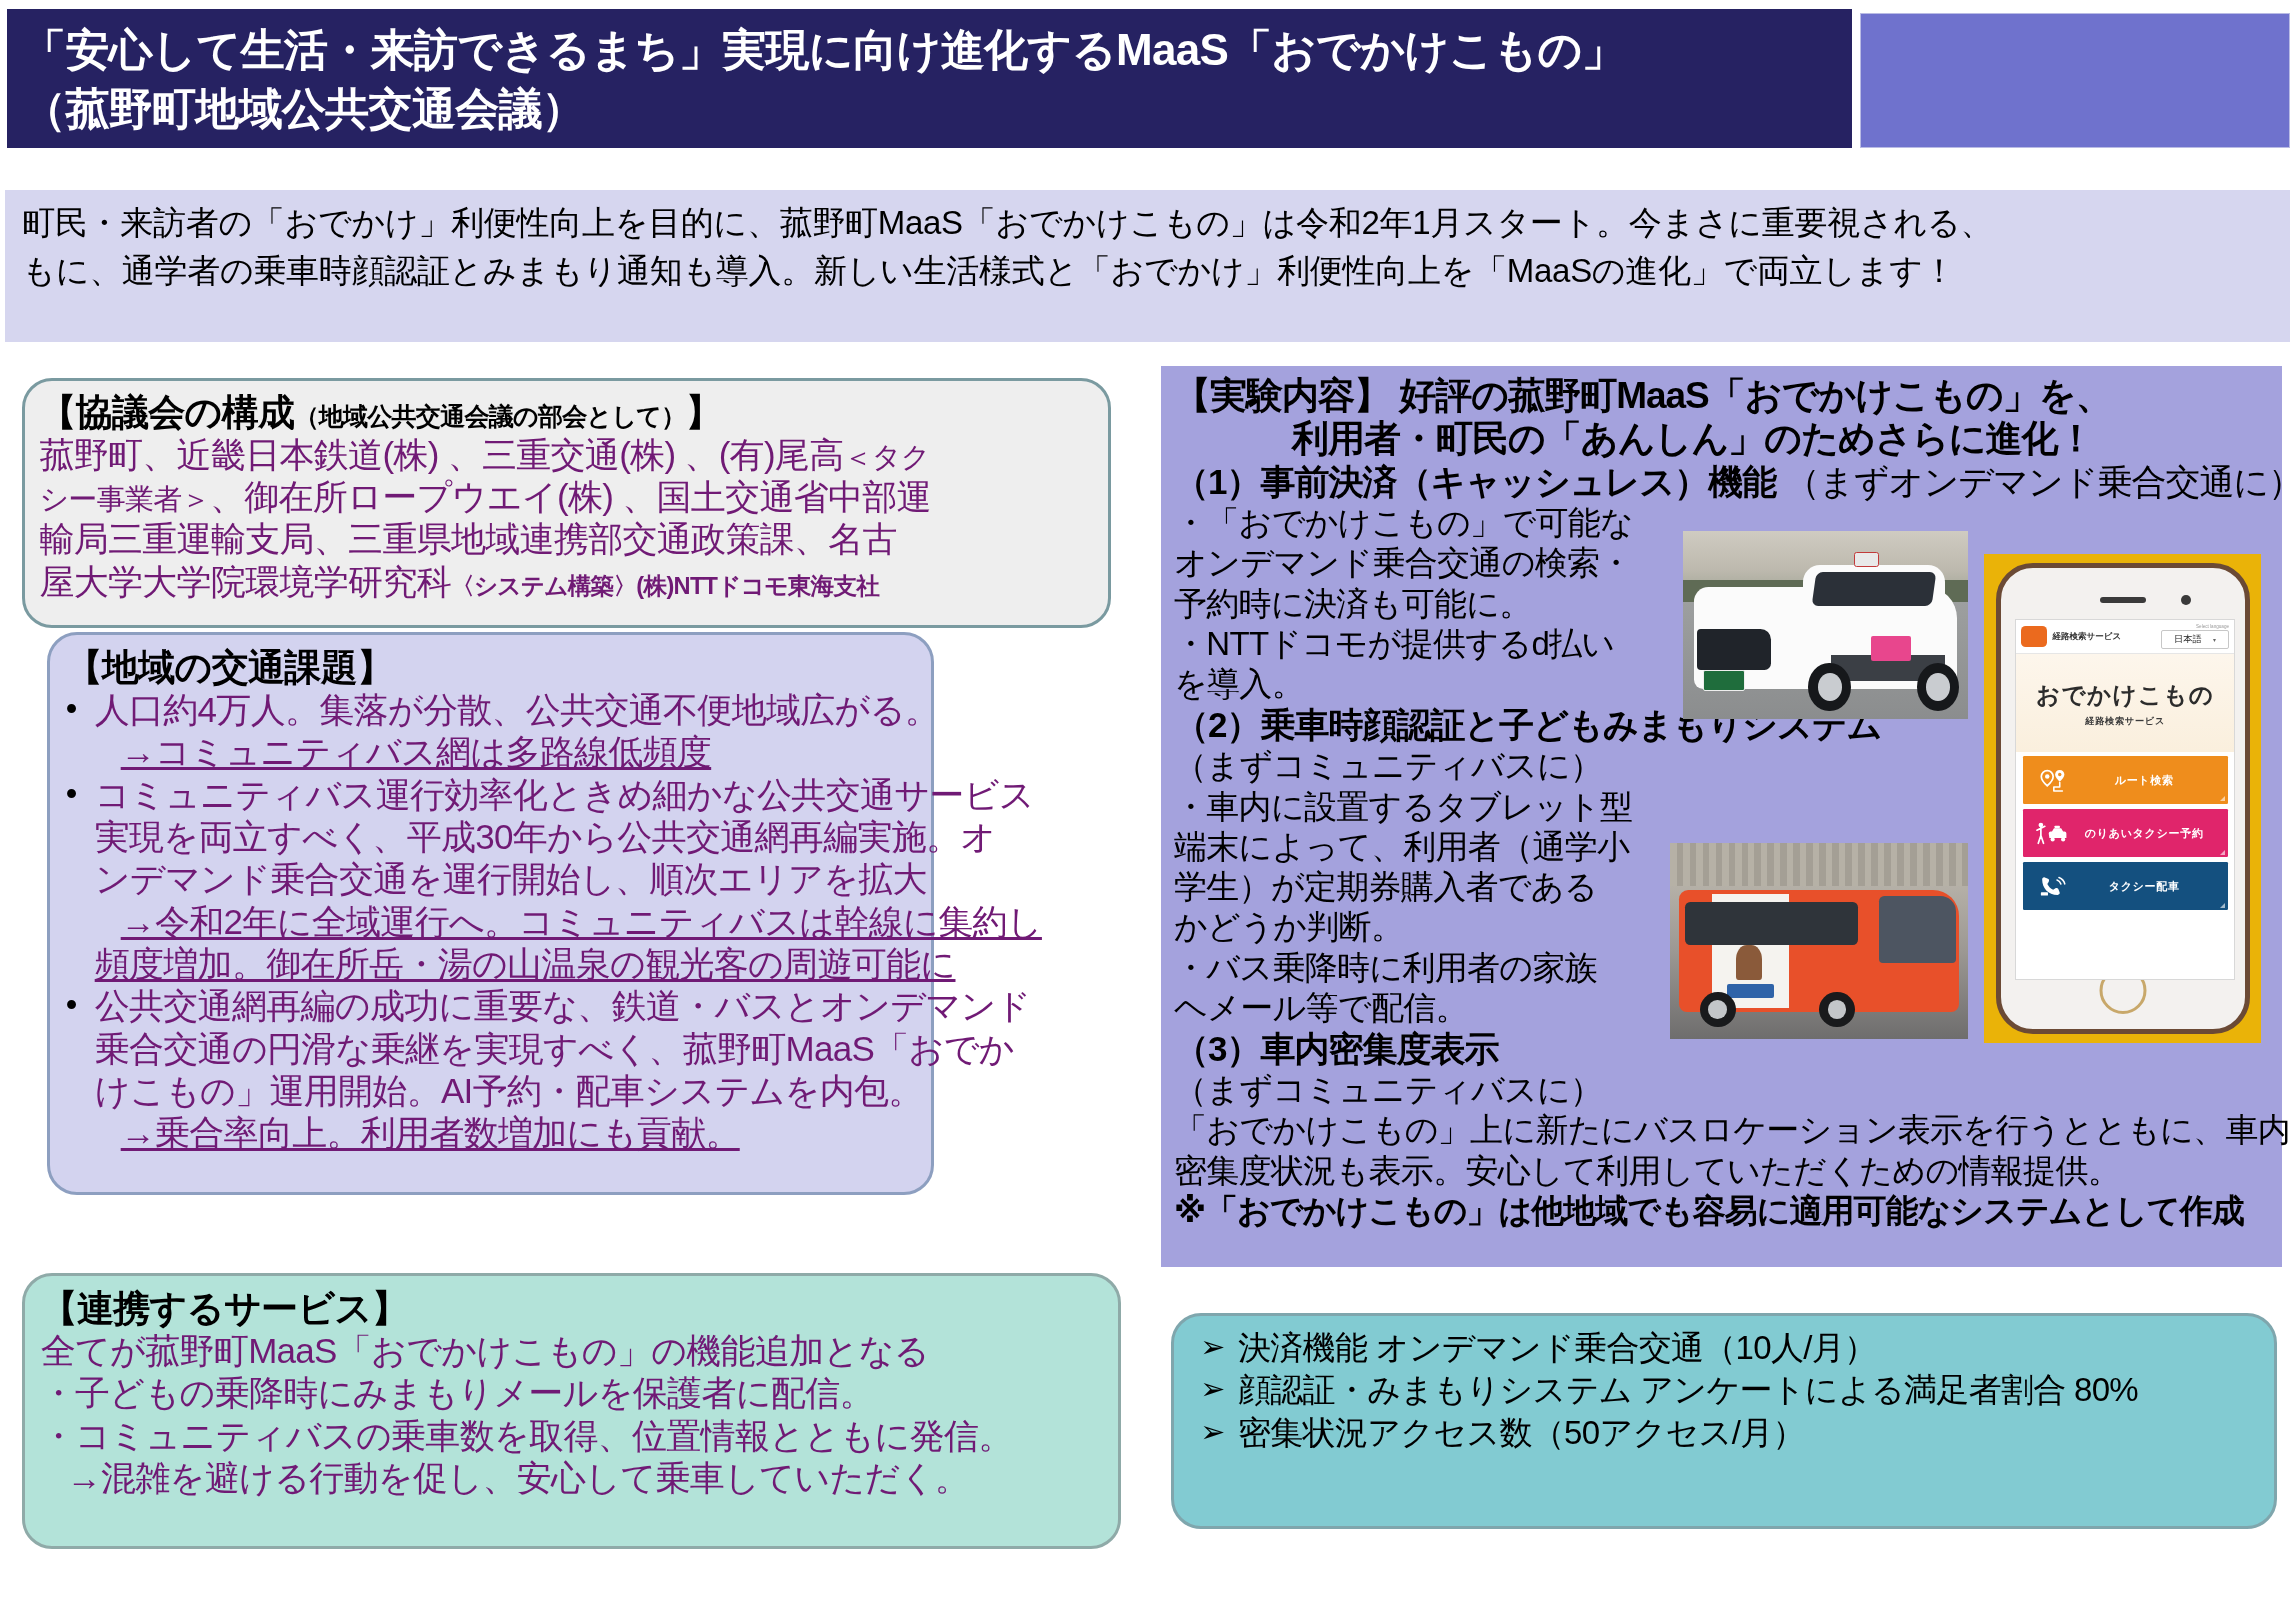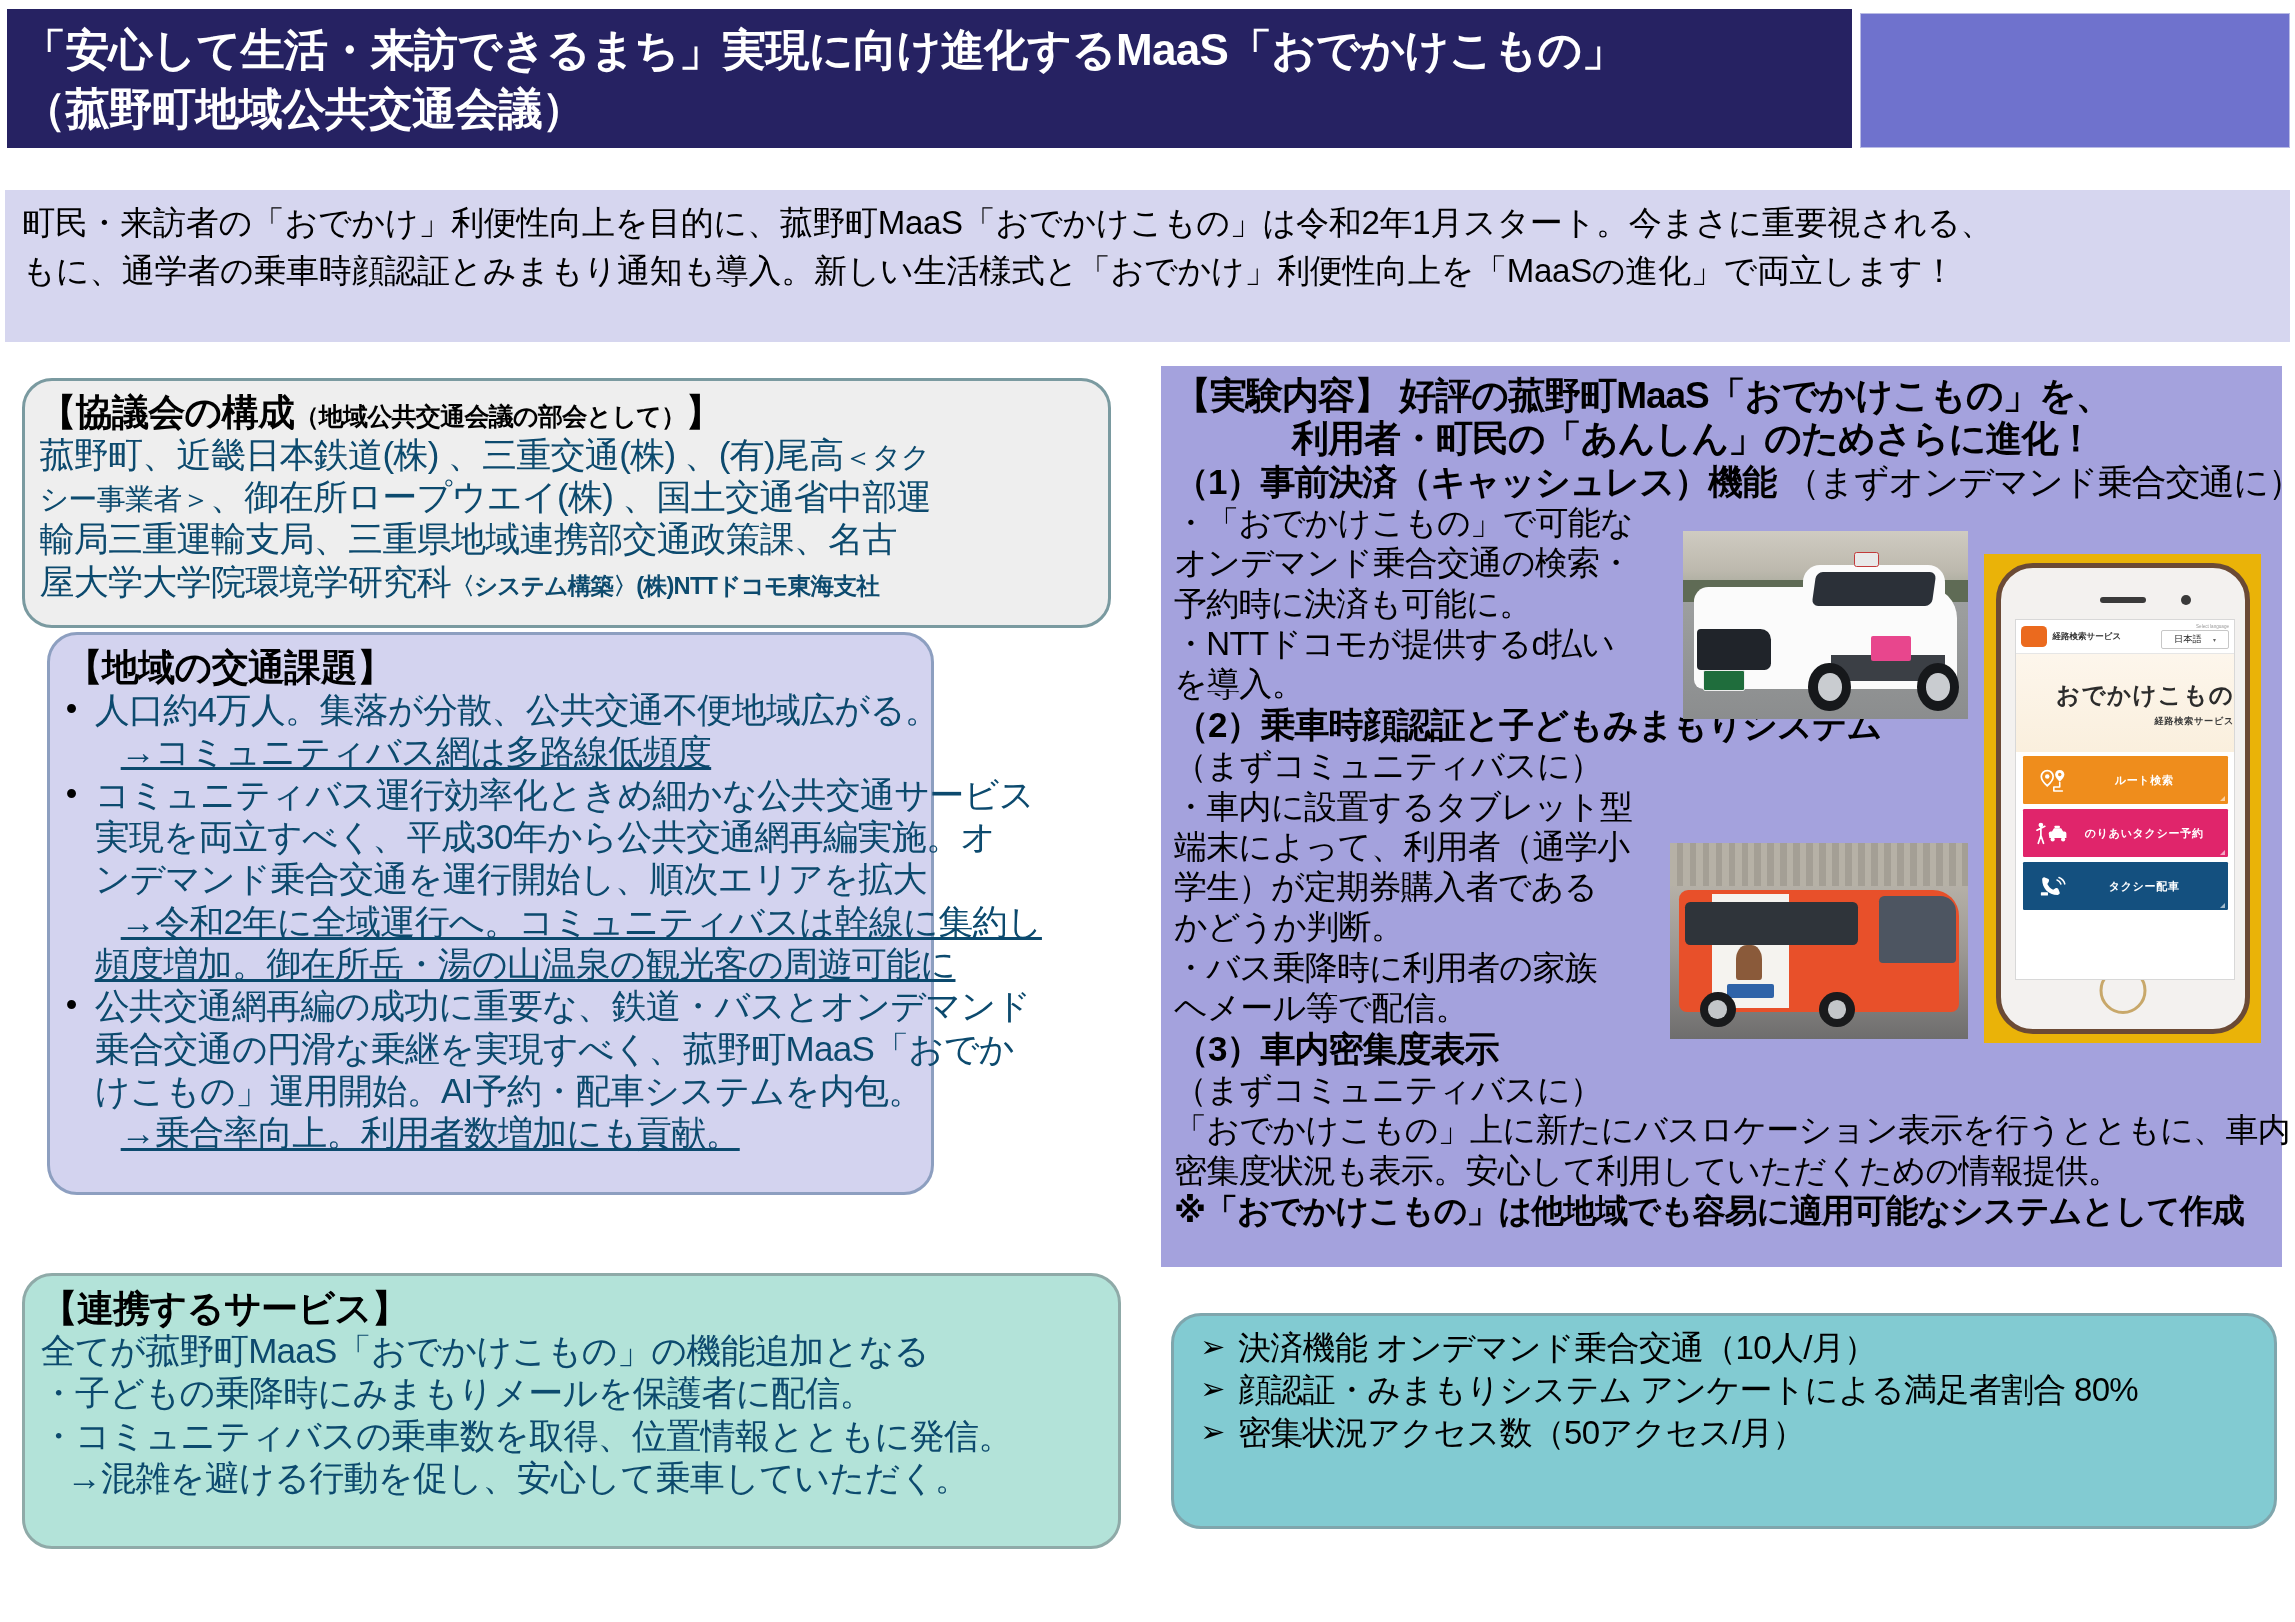--- a/index.html
+++ b/index.html
@@ -135,21 +135,21 @@
     white-space: nowrap;
     letter-spacing: -0.7px;
   }
   .h-title .sub-small {
     font-size: 25px;
     font-weight: 700;
   }
   .body-line {
     font-size: 35px;
     font-weight: 400;
-    color: #0c4a6e;
+    color: #701a75;
     line-height: 1.21;
     white-space: nowrap;
     letter-spacing: -0.7px;
   }
   .body-line.small {
     font-size: 29px;
   }
   .ital-note {
     font-size: 23.6px;
     font-weight: 700;
@@ -439,21 +439,21 @@
     width: 68px; height: 18.3px;
     border: 0.7px solid #c7c7c7; border-radius: 2px;
     padding: 0 12px; box-sizing: border-box;
     font-size: 9.2px; color: #222; background: #fff;
   }
   .caret { font-size: 5.9px; color: #666; }
   .app-hero {
     height: 98px;
     background: linear-gradient(#fdf6ec, #faefdd);
     display: flex; flex-direction: column;
-    align-items: flex-end; justify-content: center;
+    align-items: center; justify-content: center;
   }
   .app-hero-title {
     font-size: 23.6px; font-weight: 700; color: #2c2c2c;
     letter-spacing: 1.3px; white-space: nowrap;
   }
   .app-hero-sub {
     font-size: 9.2px; font-weight: 700; color: #3b3b3b; margin-top: 3.9px;
     letter-spacing: 0.7px;
   }
   .app-btns { padding: 3.9px 6.5px 0 6.5px; }

